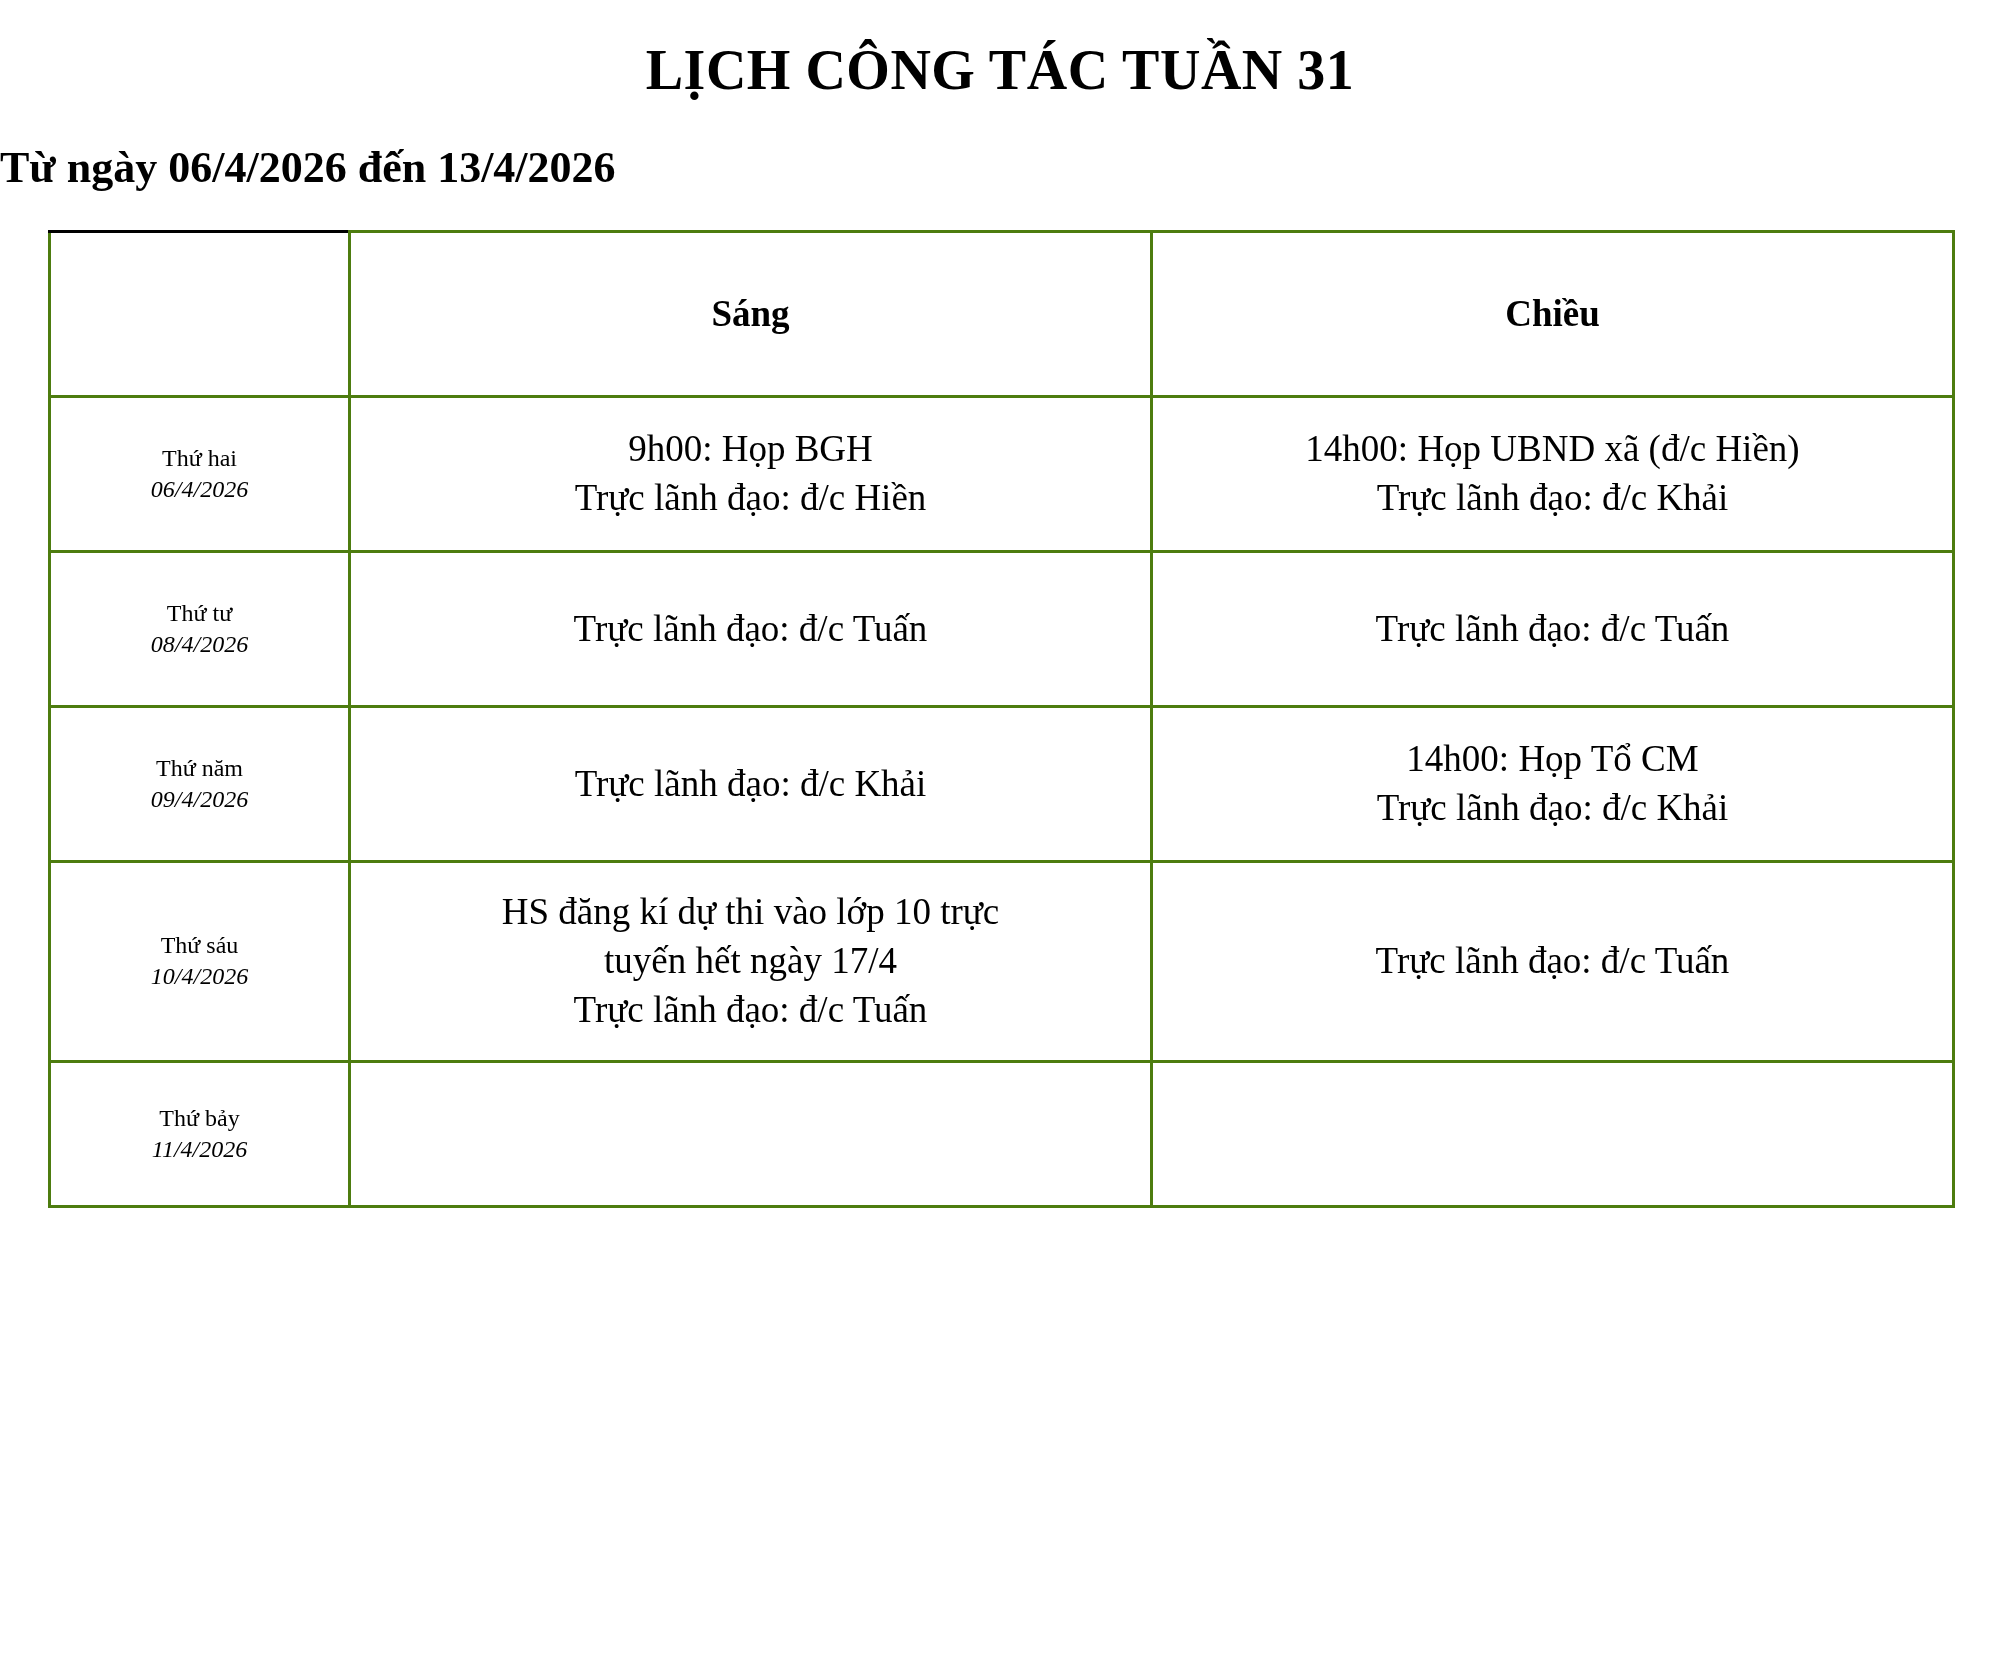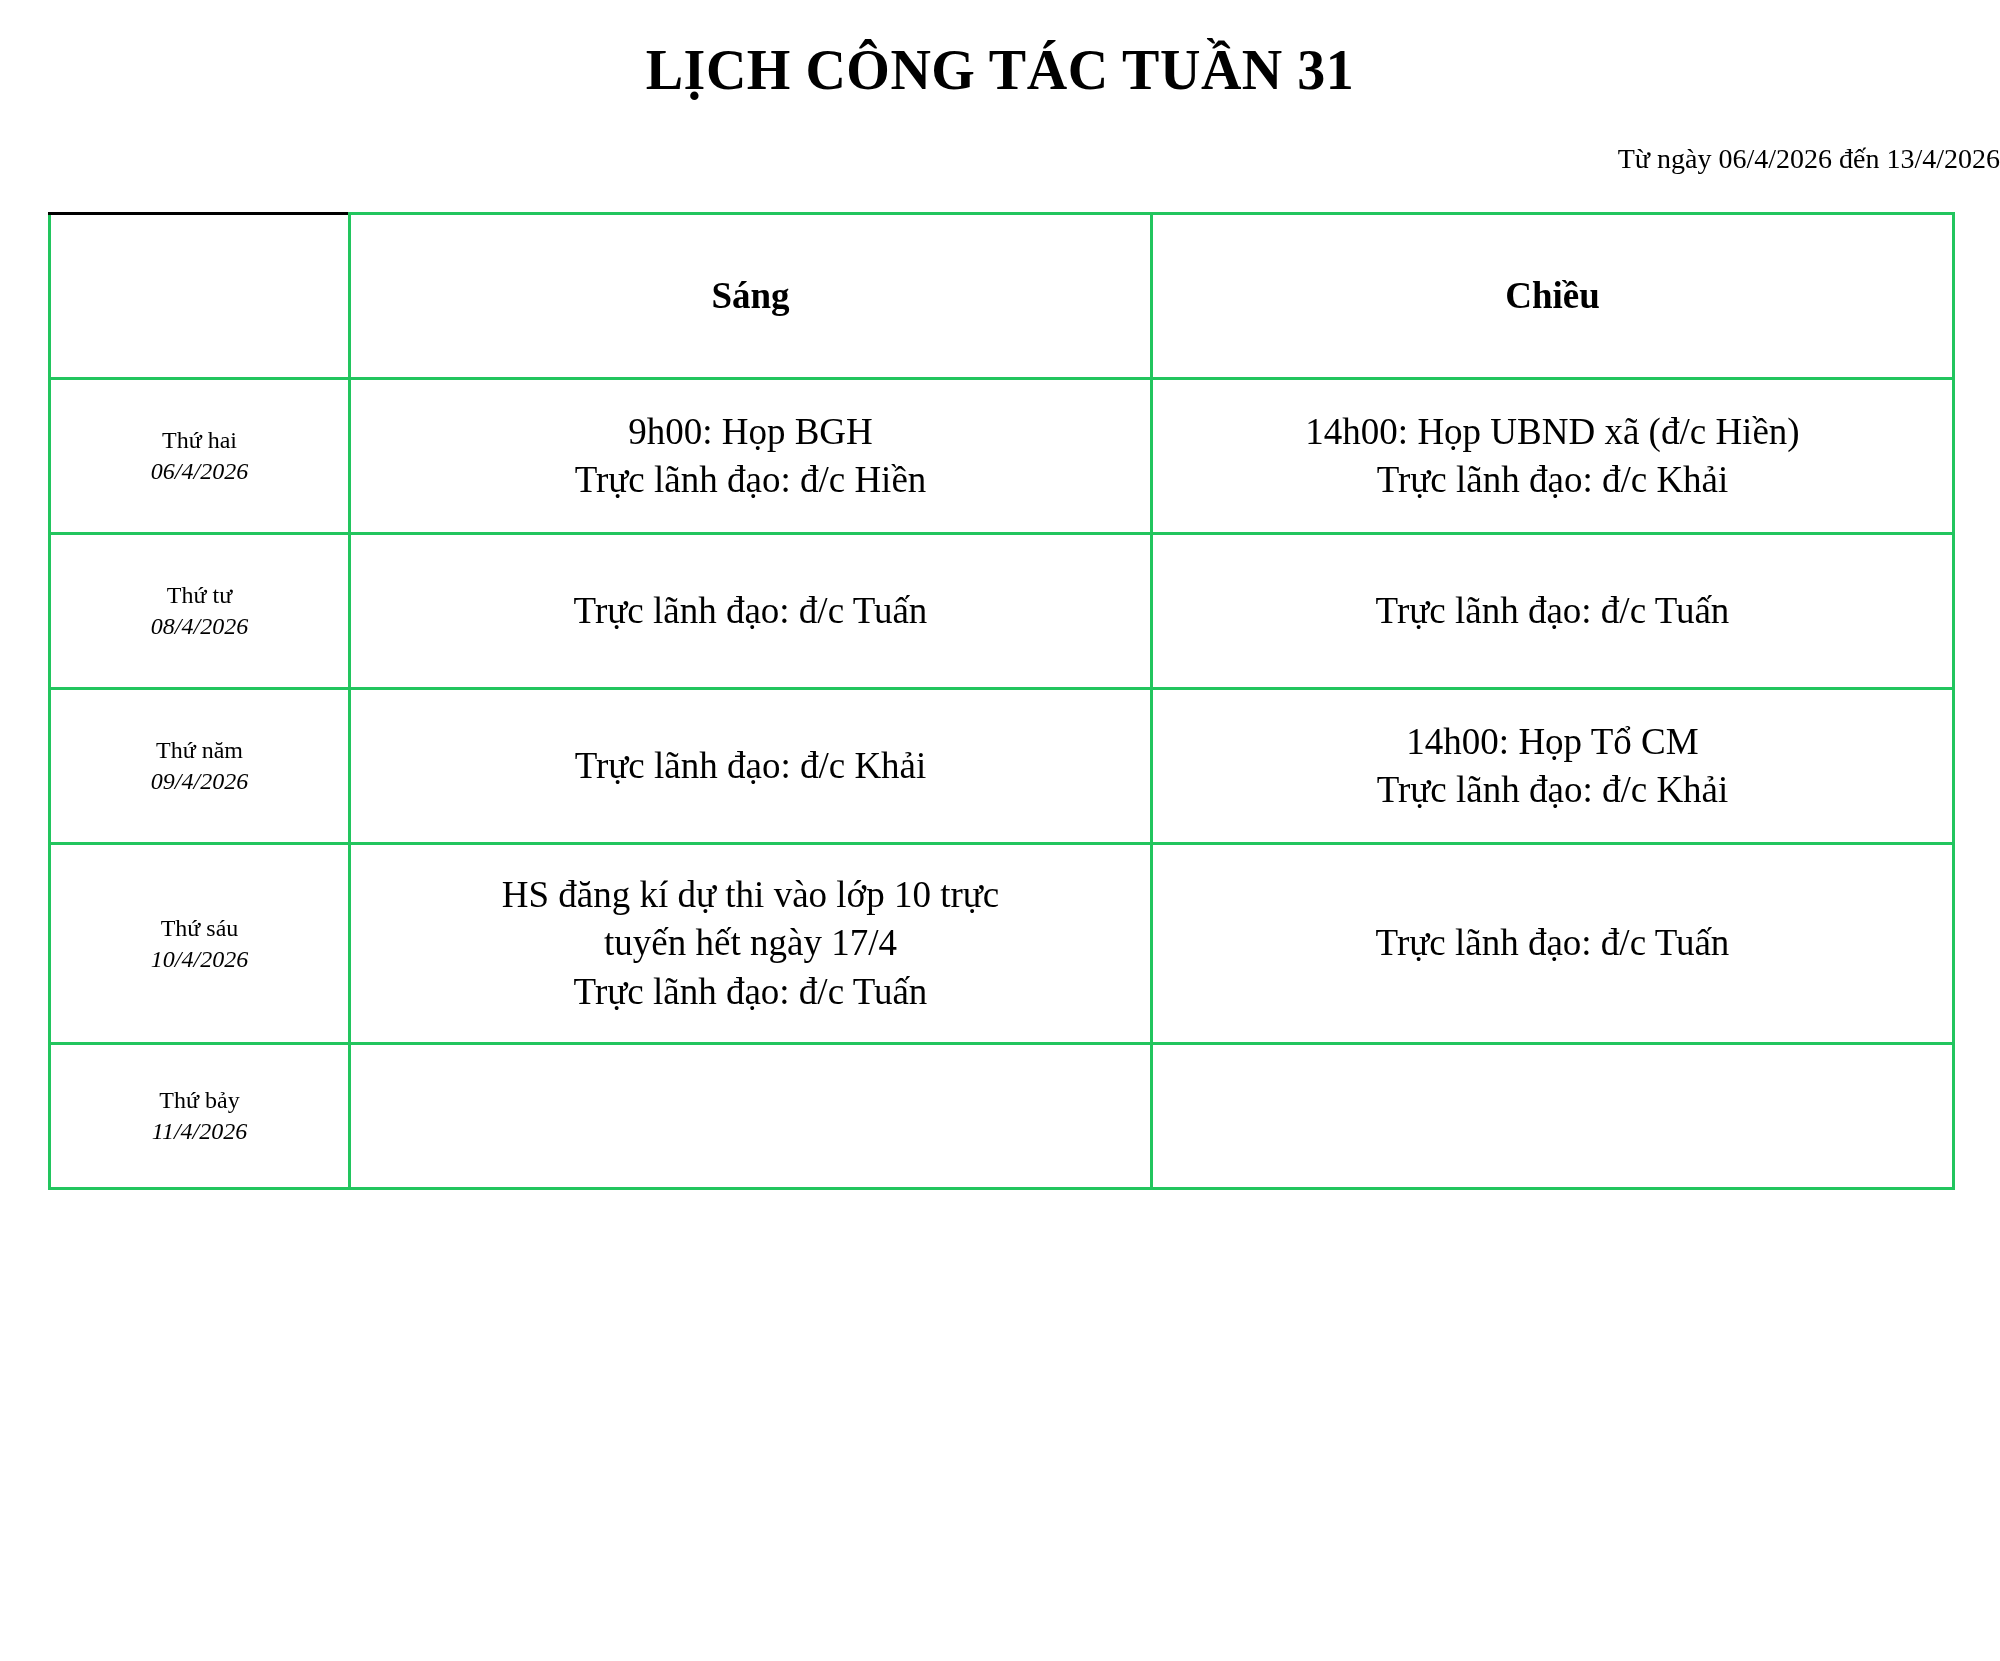--- a/index.html
+++ b/index.html
@@ -24,37 +24,37 @@
   }
   .doc-title {
     text-align: center;
     font-size: 56px;
     font-weight: bold;
     letter-spacing: 0.5px;
     margin: 40px 0 0 0;
     line-height: 1.1;
   }
   .doc-subtitle {
-    text-align: right;
-    font-size: 28px;
-    font-weight: normal;
+    text-align: left;
+    font-size: 44px;
+    font-weight: bold;
     margin: 42px 0 0 0;
     line-height: 1.1;
   }
   .table-wrap {
     margin: 38px 48px 0 48px;
   }
   table.schedule {
     border-collapse: collapse;
     width: 1904px;
     table-layout: fixed;
   }
   table.schedule th,
   table.schedule td {
-    border: 3px solid #22c55e;
+    border: 3px solid #4d7c0f;
     vertical-align: middle;
     padding: 6px 10px;
     font-size: 37px;
     line-height: 1.32;
     text-align: center;
   }
   col.col-day    { width: 300px; }
   col.col-morn   { width: 802px; }
   col.col-after  { width: 802px; }
 

